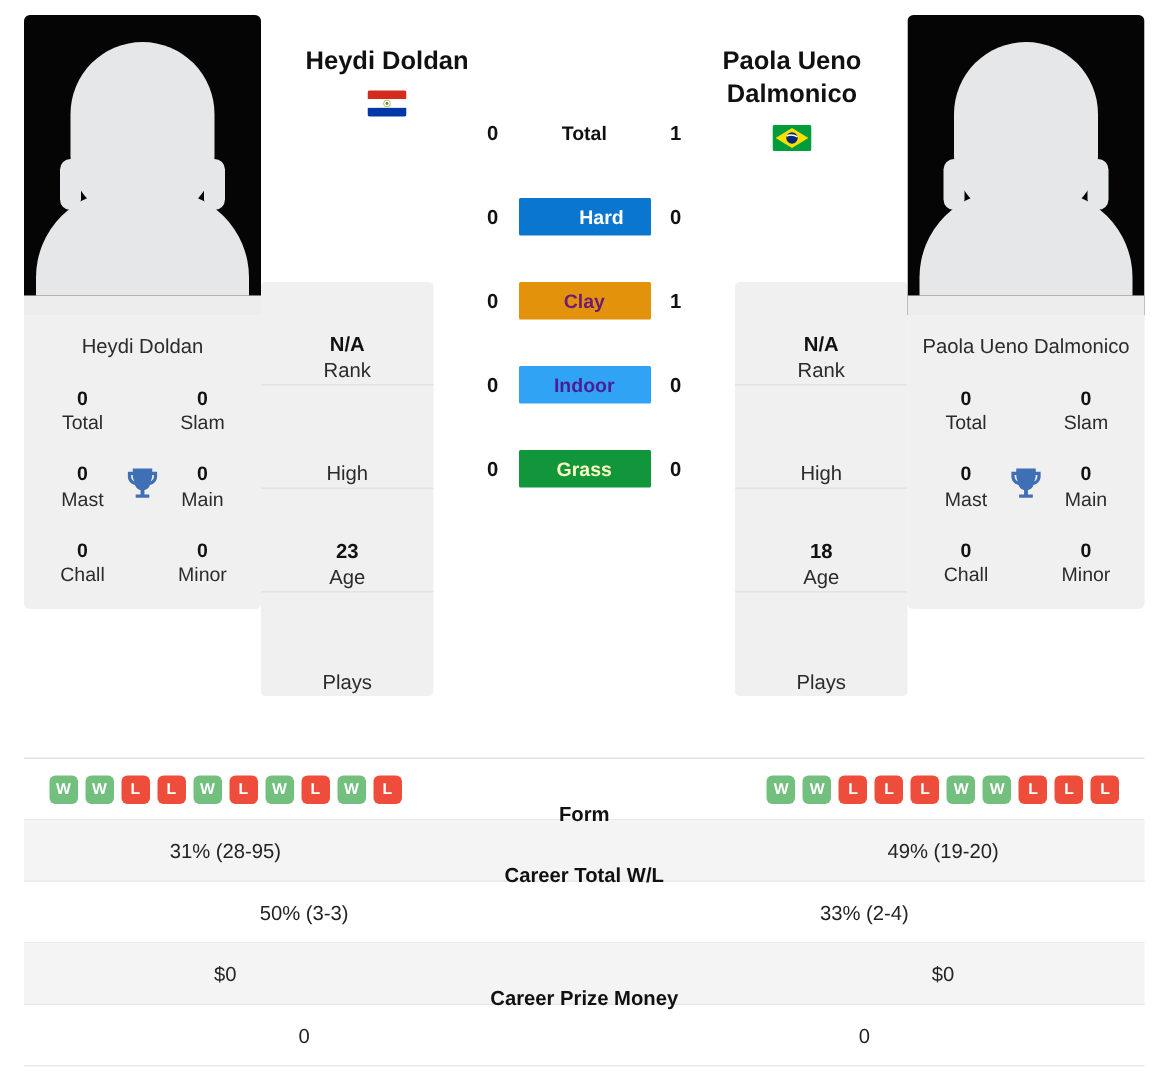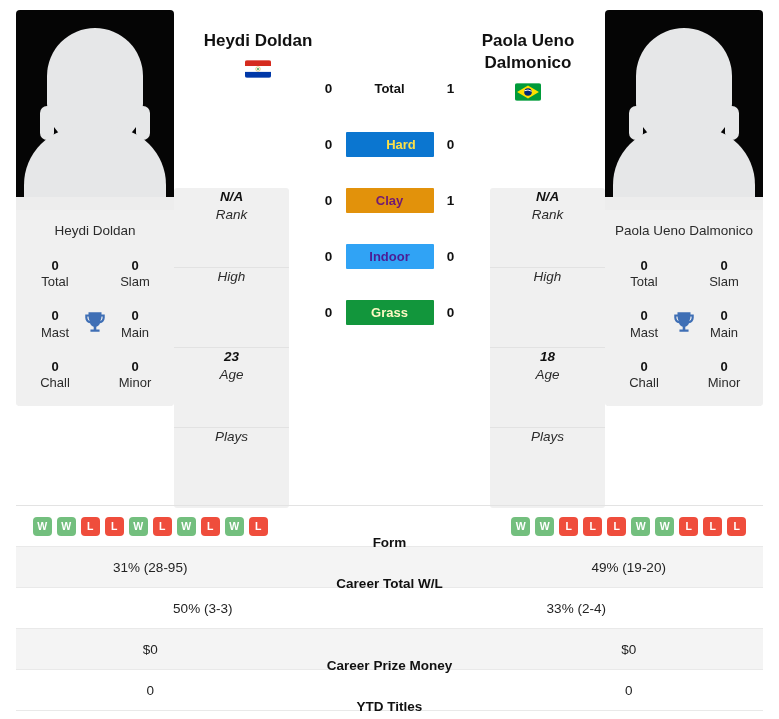--- a/index.html
+++ b/index.html
@@ -127,27 +127,26 @@
   
   .info-card {
     width: 115px;
     flex: 0 0 115px;
     margin-top: 178px;
     background: #f0f0f0;
     border-radius: 3px;
     overflow: hidden;
   }
   .info-cell {
-    height: 80px;
+    height: 69px;
     display: flex;
     flex-direction: column;
     align-items: center;
-    justify-content: flex-start;
+    justify-content: flex-end;
     border-bottom: 1px solid #e2e2e2;
-    font-style: italic;
   }
   .info-cell:last-child { border-bottom: none; }
   .info-cell .ival {
     font-size: 13.5px;
     font-weight: bold;
     color: #111;
     line-height: 1.3;
   }
   .info-cell .ilab {
     font-size: 13.5px;
@@ -339,21 +338,21 @@
     </div>
 
     <div class="h2h" id="h2h-rows">
         <div class="h2h-row">
           <div class="h2h-score">0</div>
           <div class="h2h-pill plain" style="color: rgb(17, 17, 17);">Total</div>
           <div class="h2h-score">1</div>
         </div>
         <div class="h2h-row">
           <div class="h2h-score">0</div>
-          <div class="h2h-pill" style="background: rgb(11, 118, 208); color: #fde047; padding-left: 23px;">Hard</div>
+          <div class="h2h-pill" style="background: rgb(11, 118, 208); color: #ffffff; padding-left: 23px;">Hard</div>
           <div class="h2h-score">0</div>
         </div>
         <div class="h2h-row">
           <div class="h2h-score">0</div>
           <div class="h2h-pill" style="background: rgb(226, 146, 11); color: #701a75;">Clay</div>
           <div class="h2h-score">1</div>
         </div>
         <div class="h2h-row">
           <div class="h2h-score">0</div>
           <div class="h2h-pill" style="background: rgb(48, 163, 245); color: #4c1d95;">Indoor</div>
@@ -497,19 +496,18 @@
           <div class="scell-left">50% (3-3)</div>
           <div class="scell-right">33% (2-4)</div>
         </div>
         <div class="srow alt">
           <div class="scell-left">$0</div>
           <div class="scell-mid">Career Prize Money</div>
           <div class="scell-right">$0</div>
         </div>
         <div class="srow">
           <div class="scell-left">0</div>
-          <div class="scell-mid">YTD Titles</div>
           <div class="scell-right">0</div>
         </div>
       </div>
   </div>
 
 </div>
 
 </body></html>

